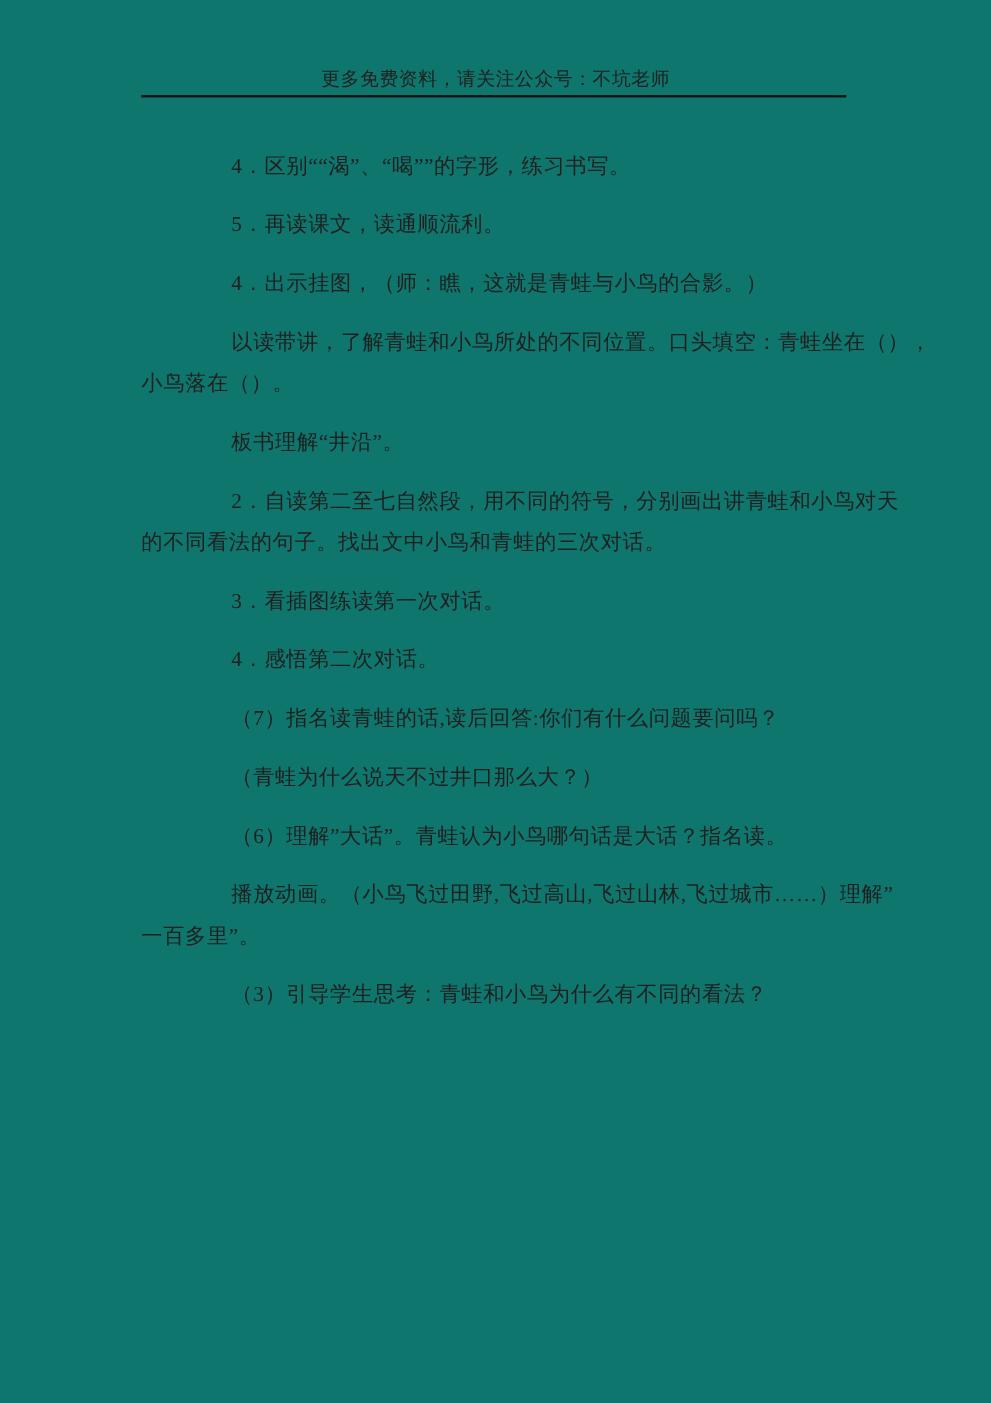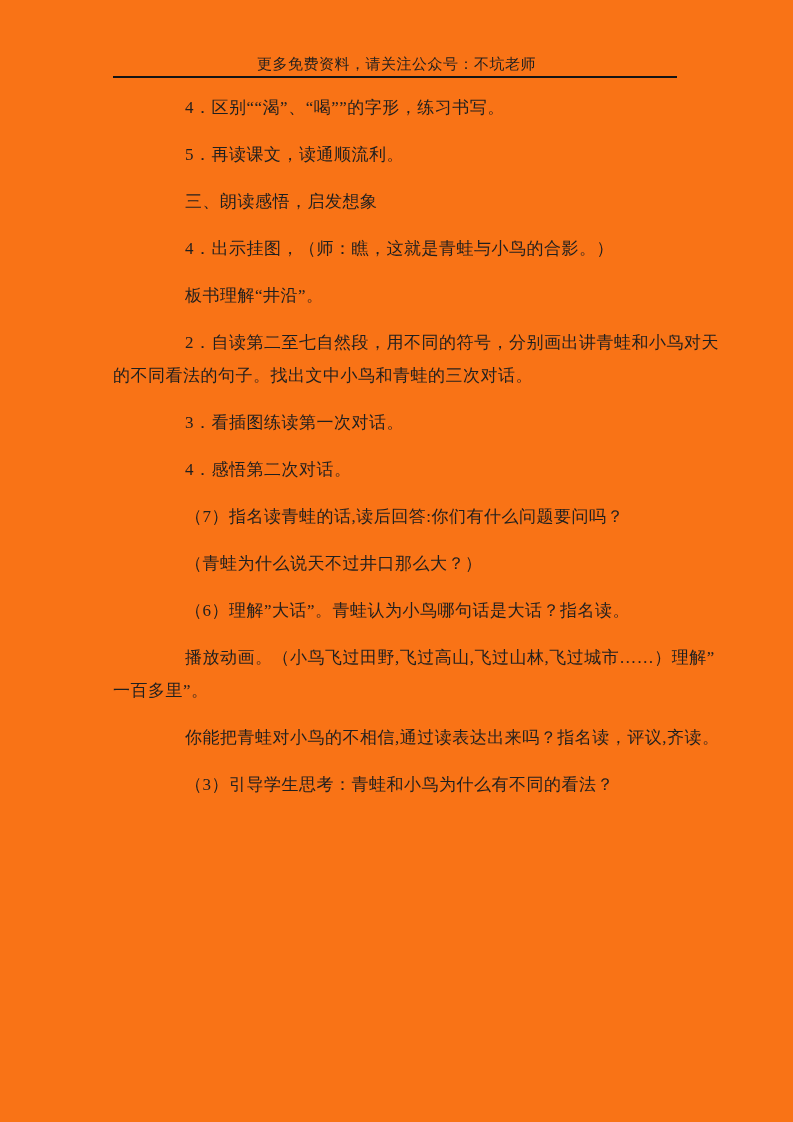--- a/index.html
+++ b/index.html
@@ -5,21 +5,21 @@
   html, body {
     margin: 0;
     padding: 0;
     background: #888;
   }
   .page {
     position: relative;
     width: 793px;
     height: 1122px;
     margin: 0 auto;
-    background: #f97316;
+    background: #0f766e;
     overflow: hidden;
     font-family: "Liberation Serif", "DejaVu Serif", serif;
     color: #1f1f1f;
   }
   .header-text {
     position: absolute;
     top: 54px;
     left: 0;
     width: 793px;
     text-align: center;
@@ -31,21 +31,21 @@
   .header-rule {
     position: absolute;
     top: 76px;
     left: 113px;
     width: 564px;
     height: 2px;
     background: #141414;
   }
   .doc-body {
     position: absolute;
-    top: 91px;
+    top: 116px;
     left: 113px;
     width: 645px;
   }
   .doc-body p {
     margin: 0 0 14px 0;
     font-size: 17px;
     line-height: 33px;
     text-indent: 72px;
     white-space: pre-wrap;
     letter-spacing: 0.5px;
@@ -54,28 +54,28 @@
 </style>
 </head>
 <body>
 
 <div class="page">
   <div class="header-text">更多免费资料，请关注公众号：不坑老师</div>
   <div class="header-rule"></div>
   <div class="doc-body">
       <p>4．区别““渴”、“喝””的字形，练习书写。</p>
       <p>5．再读课文，读通顺流利。</p>
-      <p>三、朗读感悟，启发想象</p>
       <p>4．出示挂图，（师：瞧，这就是青蛙与小鸟的合影。）</p>
+      <p>以读带讲，了解青蛙和小鸟所处的不同位置。口头填空：青蛙坐在（），
+小鸟落在（）。</p>
       <p>板书理解“井沿”。</p>
       <p>2．自读第二至七自然段，用不同的符号，分别画出讲青蛙和小鸟对天
 的不同看法的句子。找出文中小鸟和青蛙的三次对话。</p>
       <p>3．看插图练读第一次对话。</p>
       <p>4．感悟第二次对话。</p>
       <p>（7）指名读青蛙的话,读后回答:你们有什么问题要问吗？</p>
       <p>（青蛙为什么说天不过井口那么大？）</p>
       <p>（6）理解”大话”。青蛙认为小鸟哪句话是大话？指名读。</p>
       <p>播放动画。（小鸟飞过田野,飞过高山,飞过山林,飞过城市……）理解”
 一百多里”。</p>
-      <p>你能把青蛙对小鸟的不相信,通过读表达出来吗？指名读，评议,齐读。</p>
       <p>（3）引导学生思考：青蛙和小鸟为什么有不同的看法？</p>
     </div>
 </div>
 
 </body></html>

